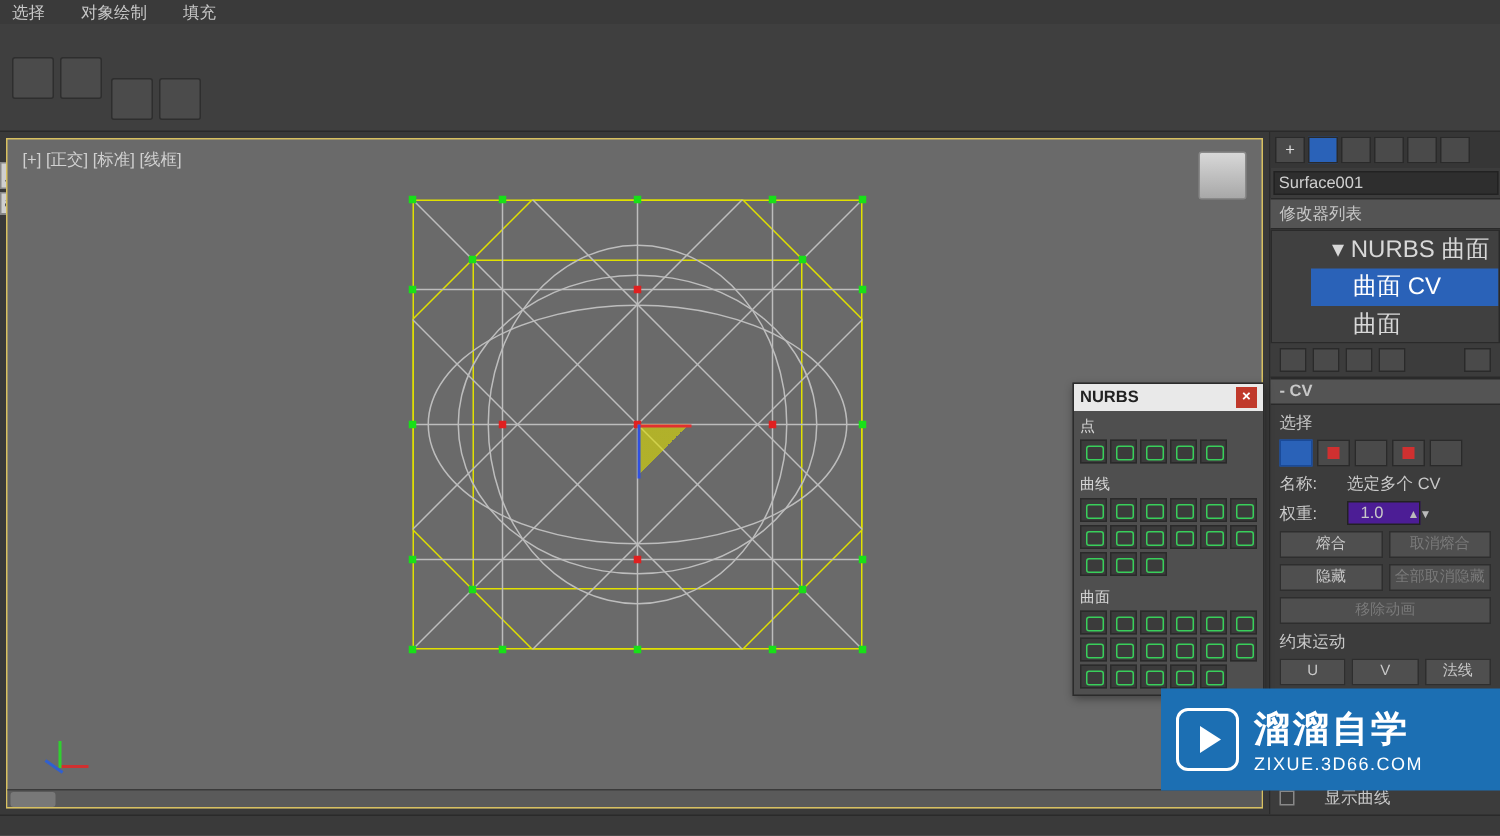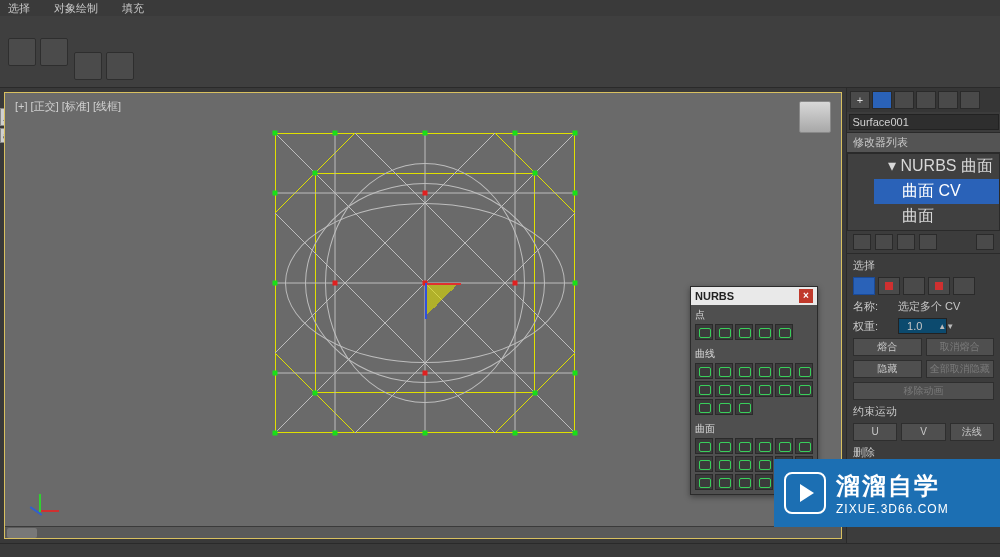--- a/index.html
+++ b/index.html
@@ -75,24 +75,23 @@
     transform:translate(-30px,-30px);
   }
   .gizmo .gx { position:absolute; left:30px; top:30px; width:36px; height:2px; background:#e03030;}
   .gizmo .gy { position:absolute; left:30px; top:30px; width:2px; height:36px; background:#3050e0;}
   .gizmo .tri {
     position:absolute; left:30px; top:30px; width:34px; height:34px;
     background:linear-gradient(135deg, rgba(224,224,0,.6) 50%, transparent 50%);
   }
   
   .nurbs {
-    position:absolute; left:690px; top:255px; width:128px;
+    position:absolute; left:715px; top:255px; width:128px;
     background:#4f4f4f; border:1px solid #2b2b2b; box-shadow:0 2px 6px rgba(0,0,0,.4);
     font-size:11px;
-    margin-top:31px;
   }
   .nurbs .titlebar {
     display:flex; justify-content:space-between; align-items:center;
     background:#e9e9e9; color:#222; padding:2px 4px; font-weight:bold;
     height:18px;
   }
   .nurbs .close {
     width:14px; height:14px; background:#c0392b; color:#fff; text-align:center;
     line-height:13px; font-size:10px;
   }
@@ -158,21 +157,21 @@
   .sel-icons .si {
     width:22px; height:18px; background:#4a4a4a; border:1px solid #2a2a2a;
   }
   .sel-icons .si.active { background:#2a62b8; border-color:#1a4a98;}
   .sel-icons .si.red::after{
     content:""; display:block; width:8px; height:8px; margin:4px auto 0;
     background:#d03030;
   }
   .rowline { display:flex; align-items:center; gap:20px; }
   .rowline .spin {
-    display:flex; align-items:center; background:#0c4a6e; border:1px solid #222;
+    display:flex; align-items:center; background:#4c1d95; border:1px solid #222;
     height:16px;
   }
   .rowline .spin span { padding:0 8px; }
   .rowline .spin .ar { width:10px; text-align:center; color:#bbb; font-size:8px;}
   .btnrow { display:flex; gap:4px; }
   .btnrow .b, .bwide {
     flex:1; height:18px; background:#4f4f4f; border:1px solid #2e2e2e;
     text-align:center; line-height:16px; font-size:10px; color:#c8c8c8;
   }
   .bwide { width:100%; }
@@ -324,20 +323,21 @@
       <div class="row sub">曲面</div>
     </div>
     <div class="moptools">
       <div class="mt"></div>
       <div class="mt"></div>
       <div class="mt"></div>
       <div class="mt"></div>
       <div class="mt" style="margin-left:auto"></div>
     </div>
 
+    <div class="rollout-h">- <span>CV</span></div>
     <div class="rollout">
       <div class="lbl">选择</div>
       <div class="sel-icons">
         <div class="si active"></div>
         <div class="si red"></div>
         <div class="si"></div>
         <div class="si red"></div>
         <div class="si"></div>
       </div>
       <div class="rowline">

